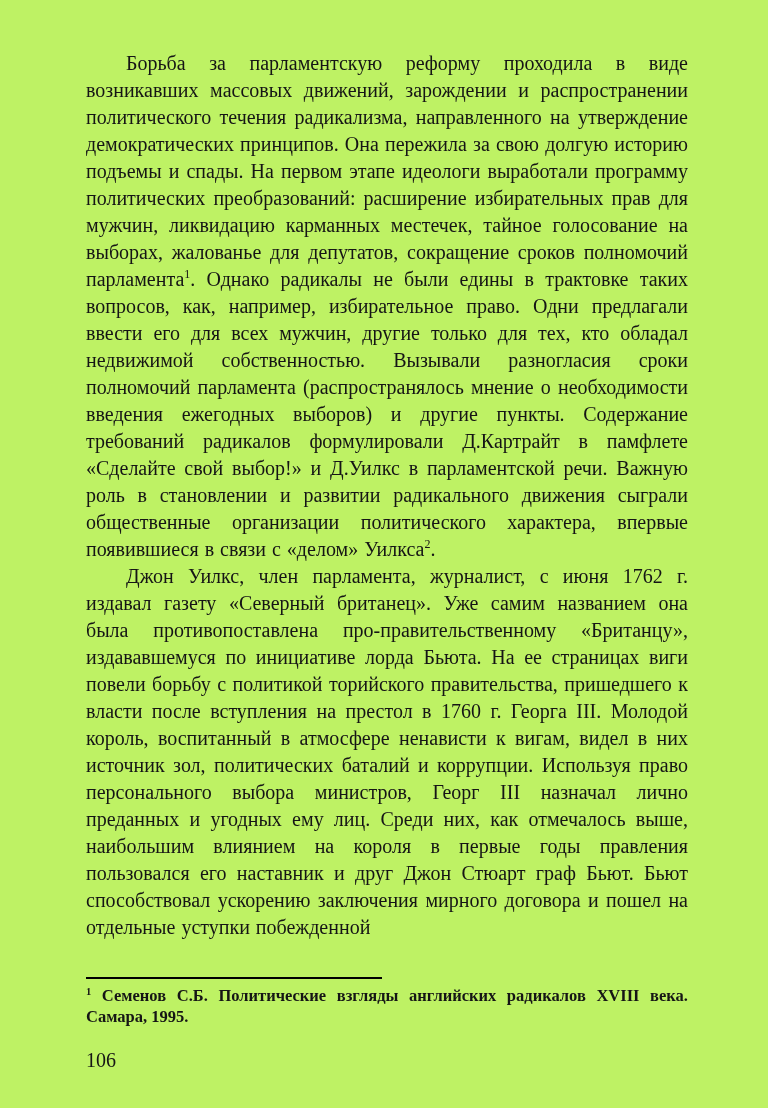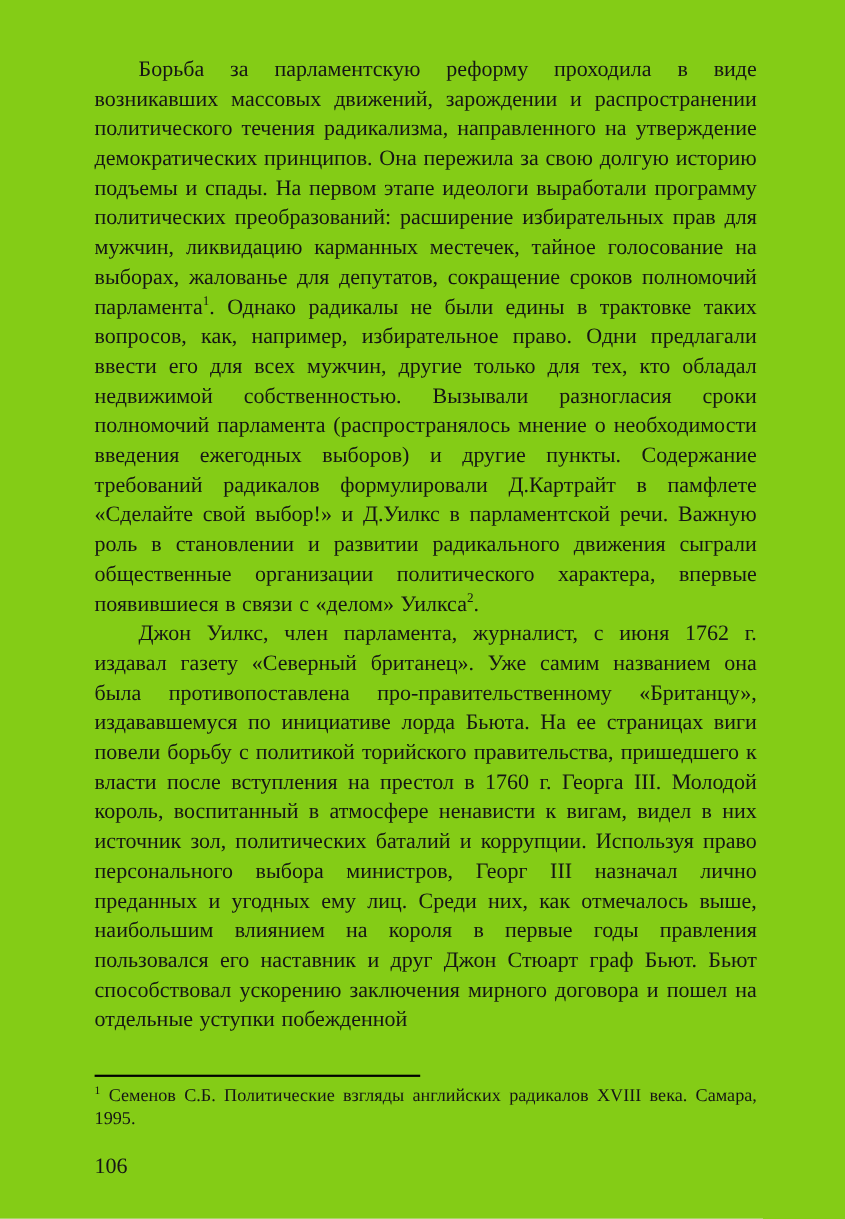--- a/index.html
+++ b/index.html
@@ -5,21 +5,21 @@
   html, body {
     margin: 0;
     padding: 0;
     background: #e9e9e9;
   }
   .page {
     position: relative;
     width: 768px;
     height: 1108px;
     margin: 0 auto;
-    background: #84cc16;
+    background: #bef264;
     box-sizing: border-box;
     padding: 50px 80px 36px 86px;
     font-family: "Liberation Serif", "DejaVu Serif", serif;
     color: #151515;
     overflow: hidden;
   }
   .body-text p {
     margin: 0;
     font-size: 20px;
     line-height: 27px;
@@ -39,20 +39,21 @@
     width: 296px;
     border: 0;
     border-top: 2px solid #000;
     margin: 0 0 6px 0;
   }
   .footnote-block p {
     margin: 0;
     font-size: 16.5px;
     line-height: 21px;
     text-align: justify;
+    font-weight: bold;
   }
   sup.note-marker {
     font-size: 10.5px;
     line-height: 0;
     vertical-align: super;
   }
   .page-number {
     margin-top: 22px;
     font-size: 20px;
   }

